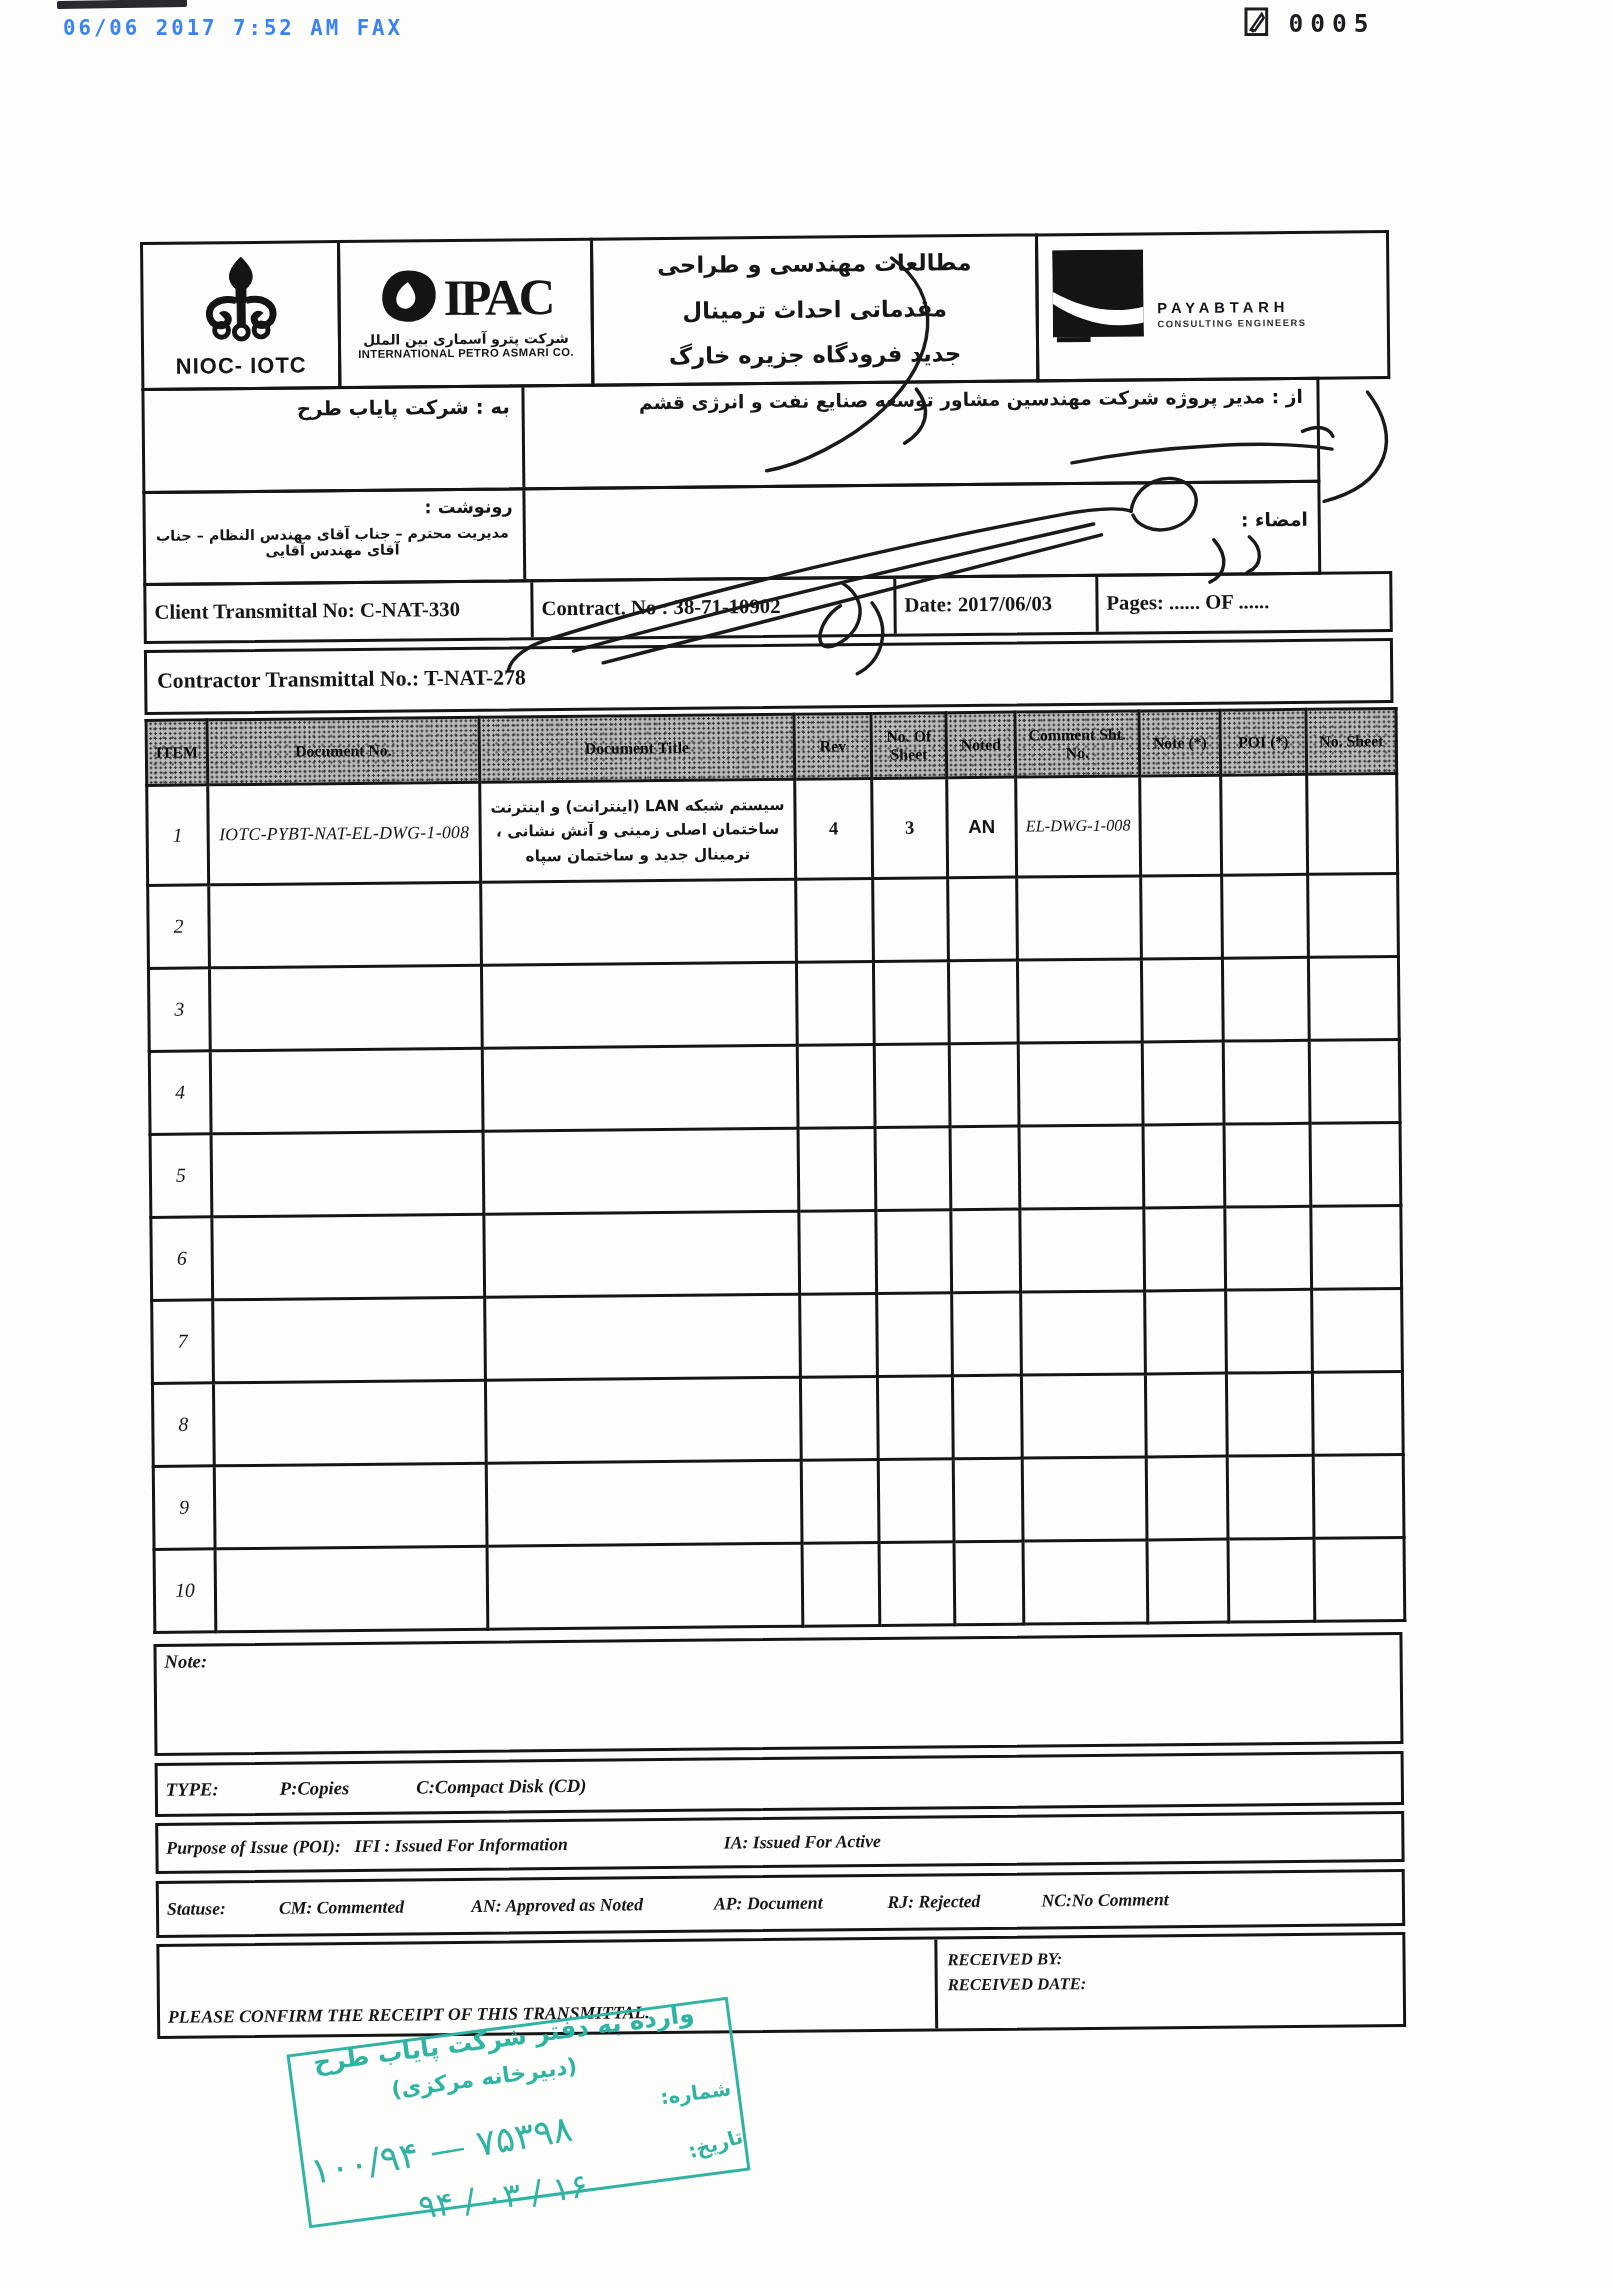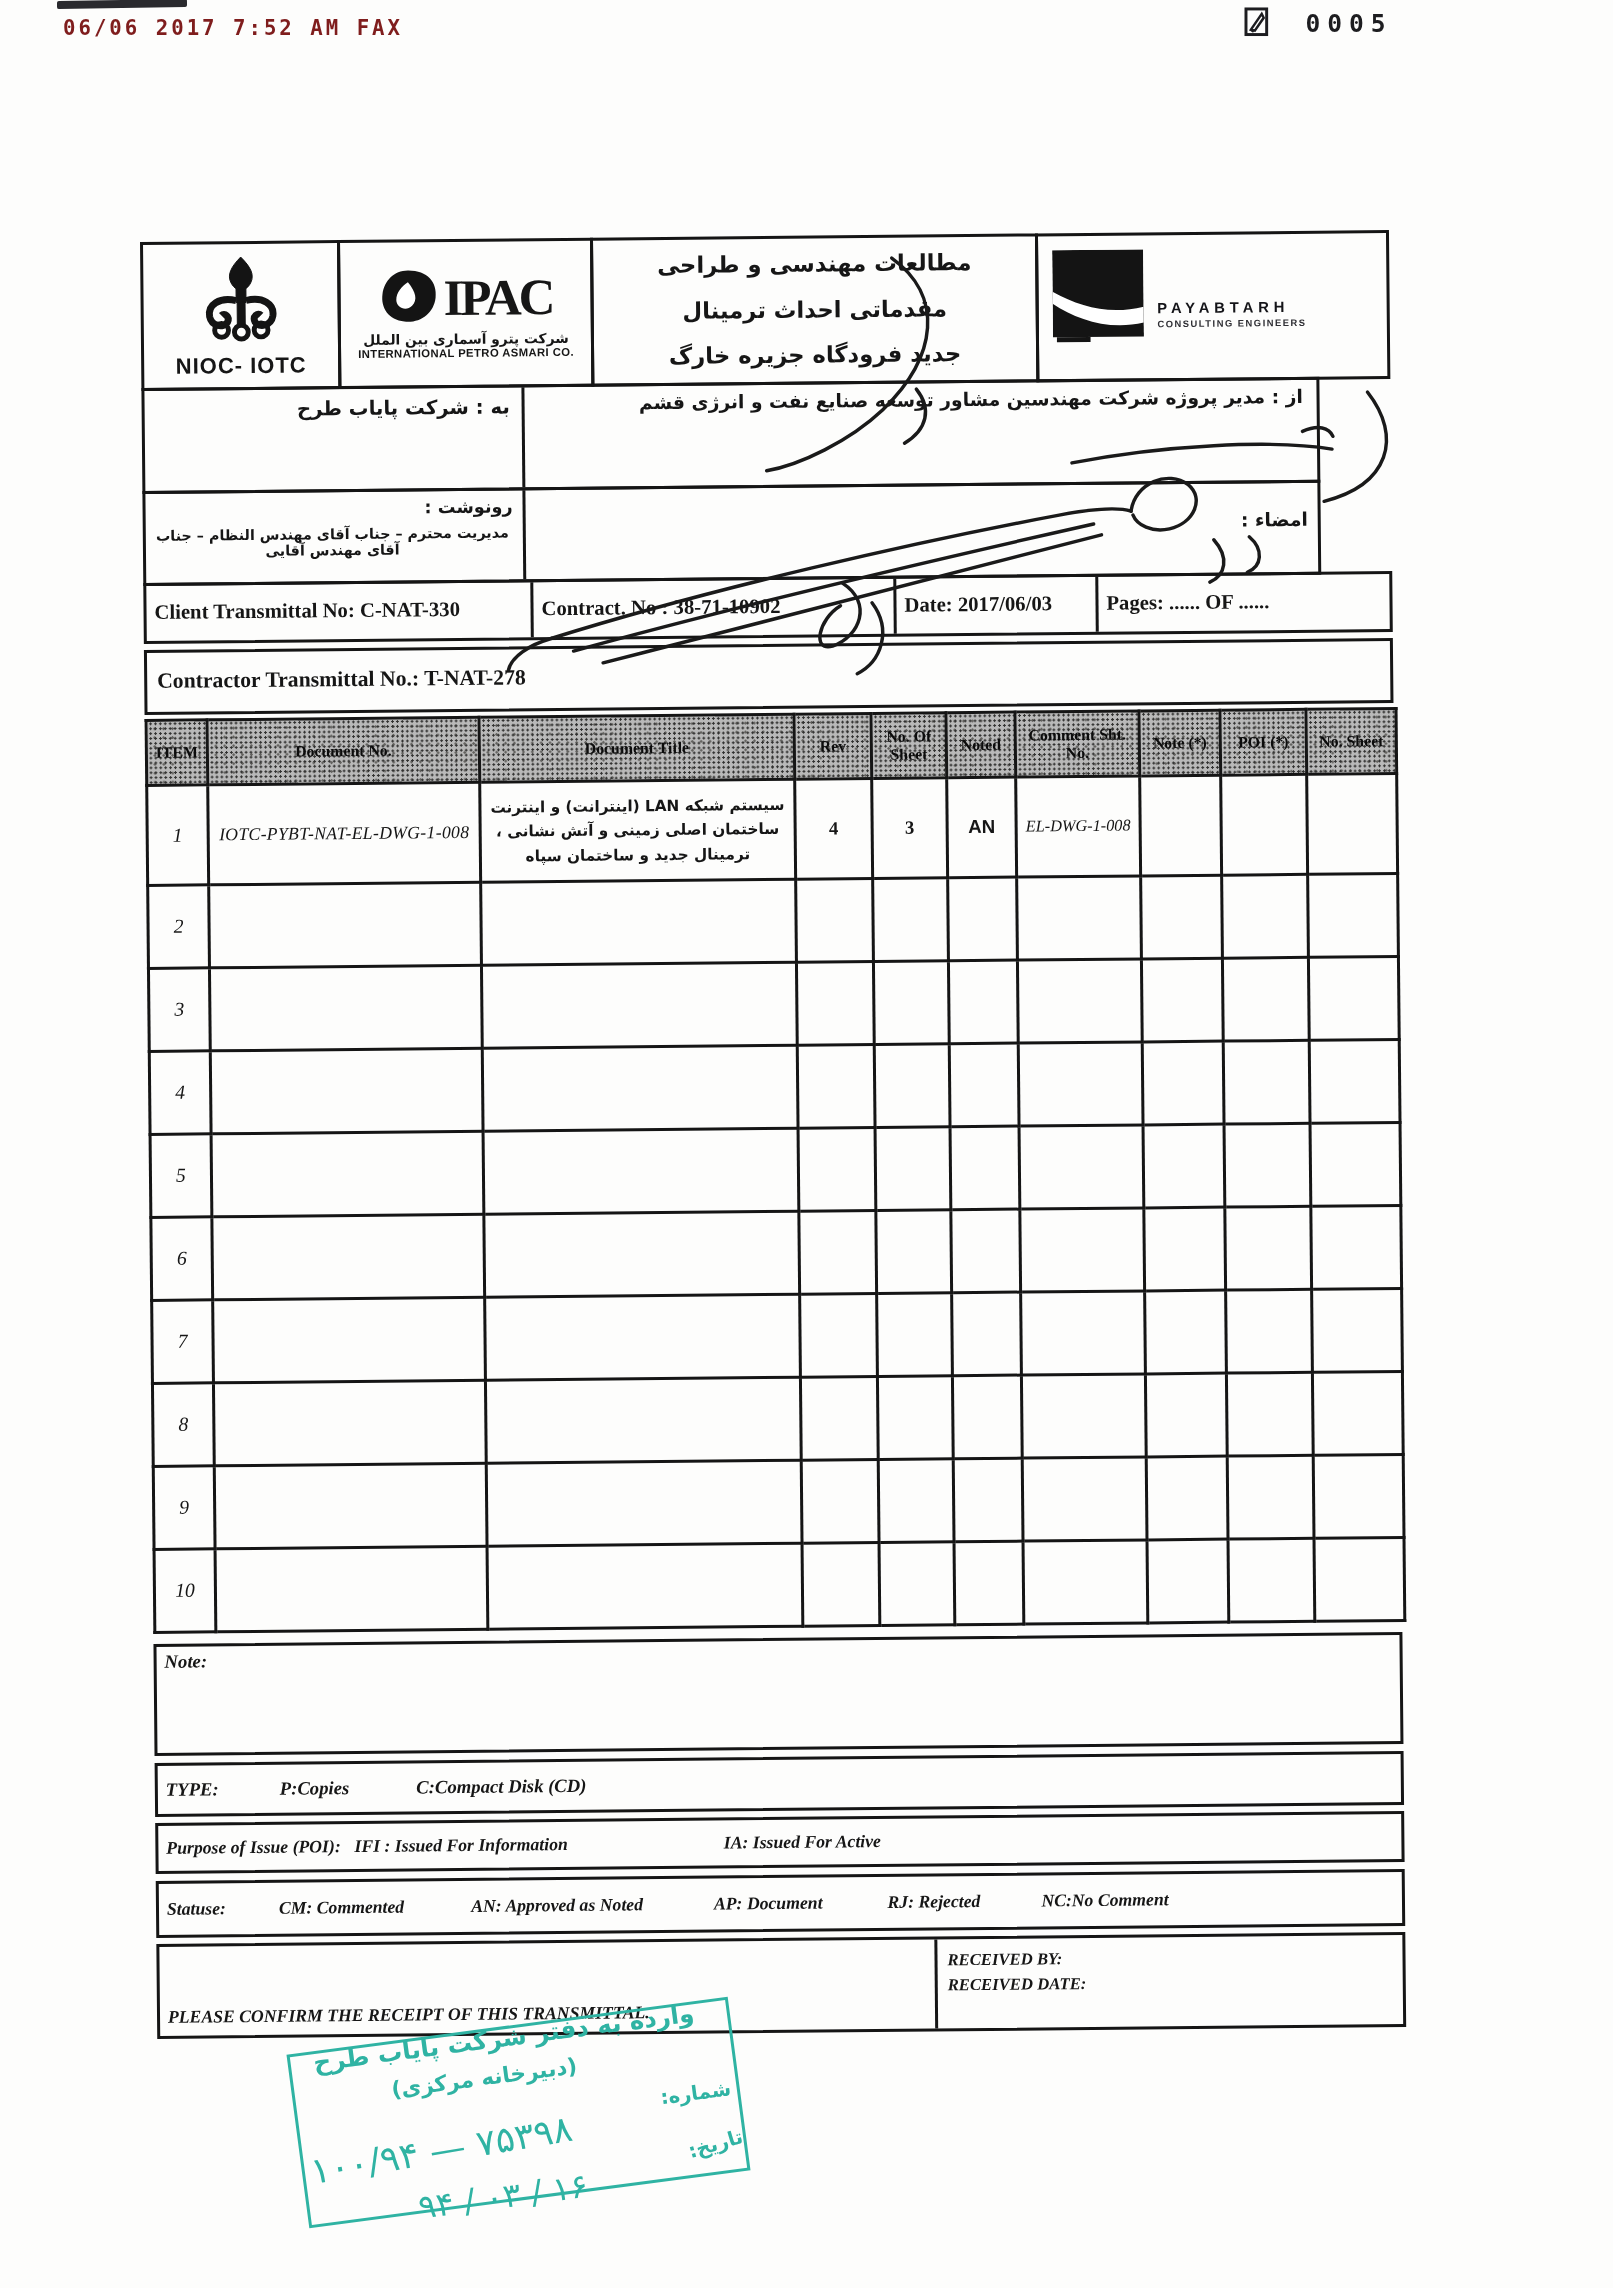--- a/index.html
+++ b/index.html
@@ -1,23 +1,23 @@
 <!DOCTYPE html>
 <html><head>
 <meta charset="utf-8">
 <style>
   html,body{margin:0;padding:0;width:1614px;height:2288px;background:#fdfdfc;overflow:hidden;}
   body{font-family:"Liberation Serif",serif;color:#161616;position:relative;}
   .mono{font-family:"DejaVu Sans Mono",monospace;}
   .fa{direction:rtl;font-family:"DejaVu Sans",sans-serif;}
 
   
-  .fax-line{position:absolute;left:63px;top:15.8px;font-size:20.7px;font-weight:bold;letter-spacing:3px;color:#7f1d1d;}
+  .fax-line{position:absolute;left:63px;top:15.8px;font-size:20.7px;font-weight:bold;letter-spacing:3px;color:#3b82f6;}
   .top-smudge{position:absolute;left:57px;top:0;width:130px;height:7.9px;background:#2a2a2e;transform:rotate(-1deg);border-radius:2px;}
-  .page-num-wrap{position:absolute;left:1243px;top:5.9px;display:flex;align-items:center;gap:33px;}
+  .page-num-wrap{position:absolute;left:1243px;top:5.9px;display:flex;align-items:center;gap:16px;}
   .page-num{font-size:24.6px;font-weight:bold;letter-spacing:6.9px;color:#1d1d20;}
 
   
   .form{position:absolute;left:140px;top:242px;width:1249px;transform:rotate(-0.55deg);transform-origin:0 0;}
 
   
   .hdr{display:flex;height:149px;}
   .hdr > div{box-sizing:border-box;border:3px solid #151515;}
   .hdr > div + div{margin-left:-3px;}
   .cell-nioc{width:200px;display:flex;flex-direction:column;align-items:center;justify-content:center;padding-top:3.9px;}

